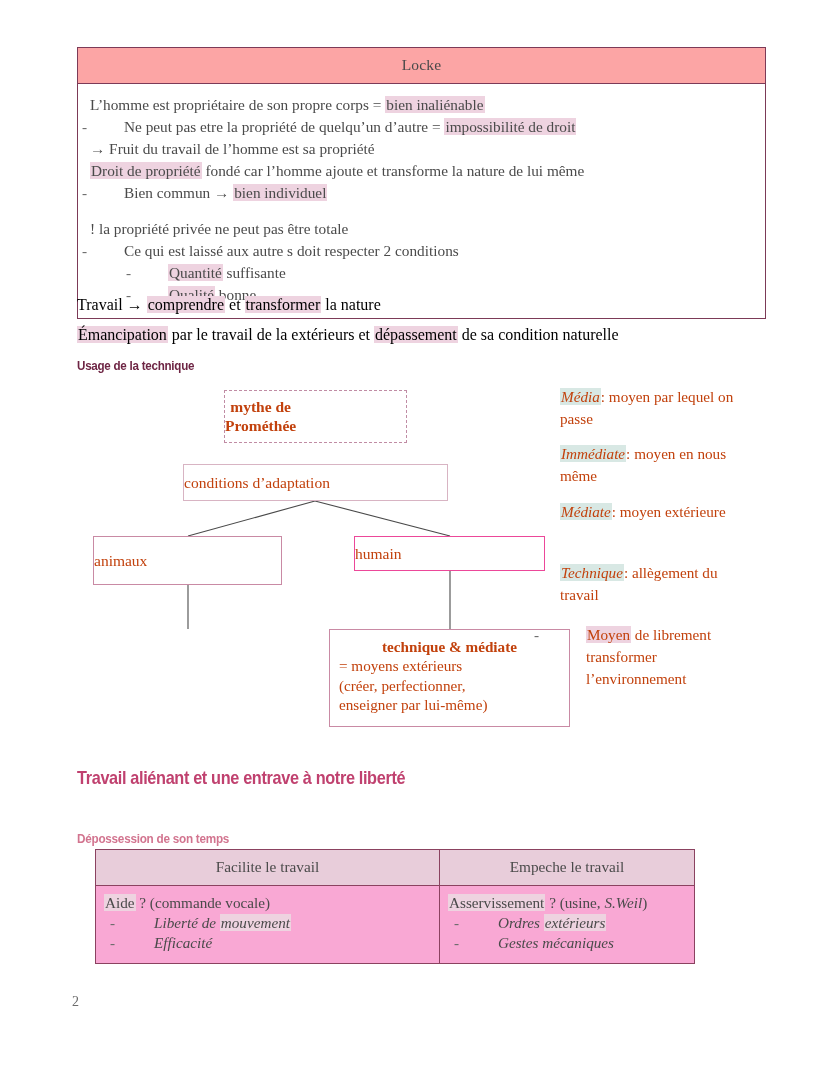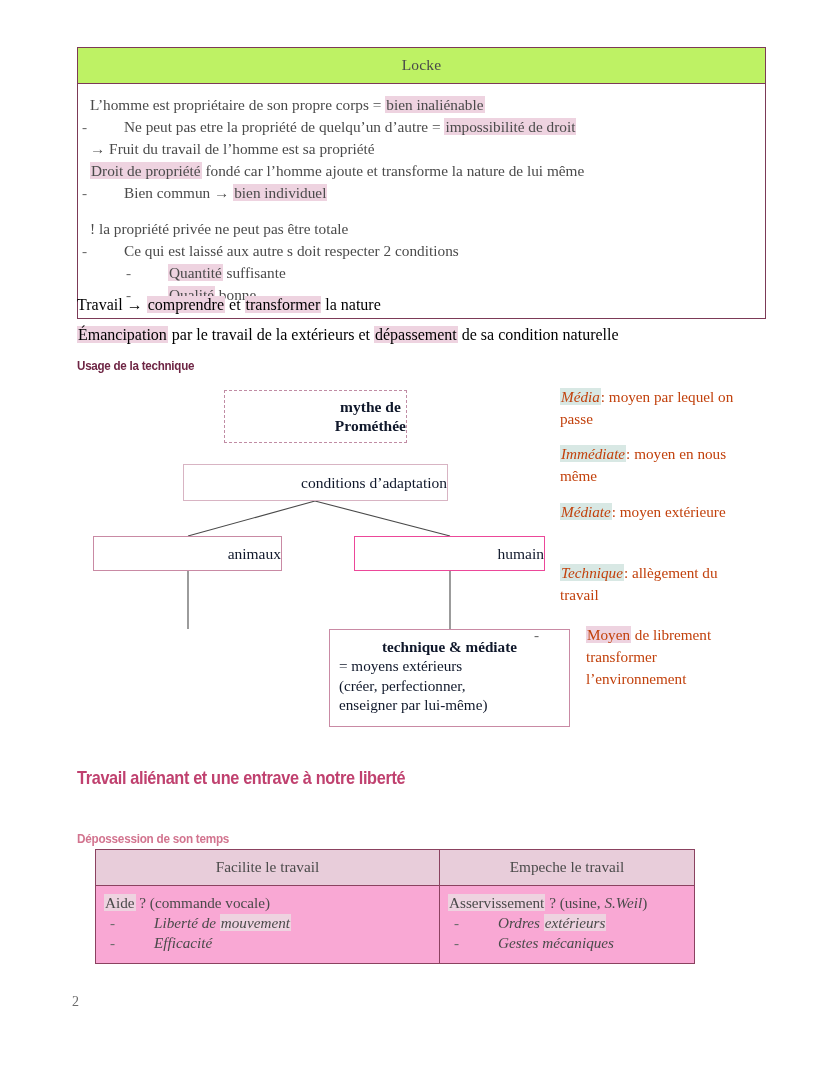--- a/index.html
+++ b/index.html
@@ -29,21 +29,21 @@
   .locke-box {
     position: absolute;
     left: 77px;
     top: 47px;
     width: 689px;
     border: 1.6px solid #7c3a57;
     box-sizing: border-box;
     background: #fff;
   }
   .locke-head {
-    background: #bef264;
+    background: #fca5a5;
     border-bottom: 1.6px solid #7c3a57;
     text-align: center;
     font-size: 15.5px;
     color: #4a4a4a;
     padding: 8px 0 9px 0;
     letter-spacing: .2px;
   }
   .locke-body {
     padding: 10px 12px 12px 12px;
     font-size: 15.3px;
@@ -81,36 +81,36 @@
   #h-usage { left: 77px; top: 358px; color: #6e2544; }
 
   
   .diagram { position: absolute; left: 0; top: 0; width: 828px; height: 1071px; pointer-events: none; }
   .dbox {
     position: absolute;
     box-sizing: border-box;
     background: #fff;
     display: flex;
     align-items: center;
-    justify-content: flex-end;
+    justify-content: flex-start;
     text-align: center;
-    color: #0f172a;
+    color: #c2410c;
   }
   #d-mythe {
     left: 224px; top: 390px; width: 183px; height: 53px;
     border: 1.5px dashed #c08ca4;
     font-weight: bold; font-size: 15.5px; line-height: 1.22;
   }
   #d-conditions {
     left: 183px; top: 464px; width: 265px; height: 37px;
     border: 1px solid #d8b4c3;
     font-size: 15.5px;
   }
   #d-animaux {
-    left: 93px; top: 536px; width: 189px; height: 35px;
+    left: 93px; top: 536px; width: 189px; height: 49px;
     border: 1px solid #c98aa4;
     font-size: 15.5px;
   }
   #d-humain {
     left: 354px; top: 536px; width: 191px; height: 35px;
     border: 1px solid #ec4899;
     font-size: 15.5px;
   }
   #d-naturelle {
     left: 79px; top: 629px; width: 218px; height: 76px;

